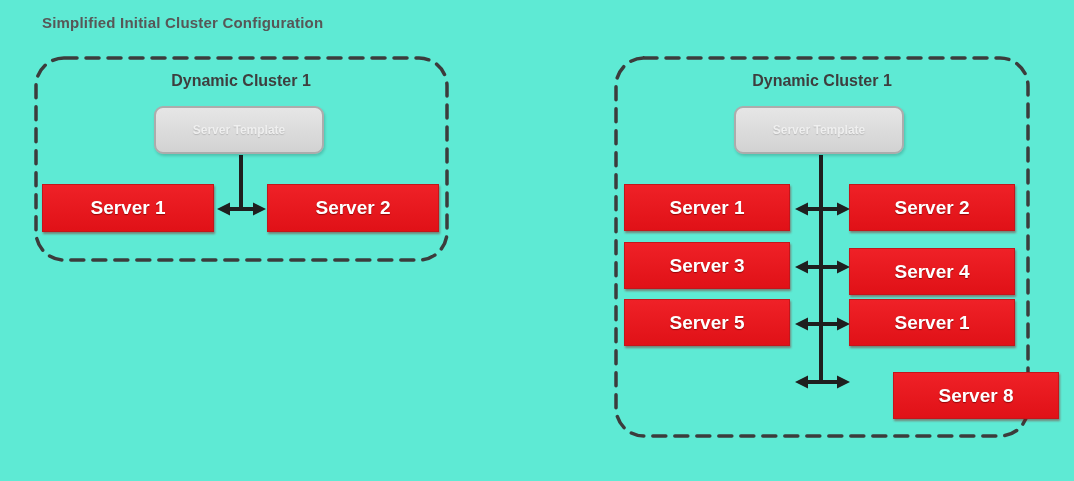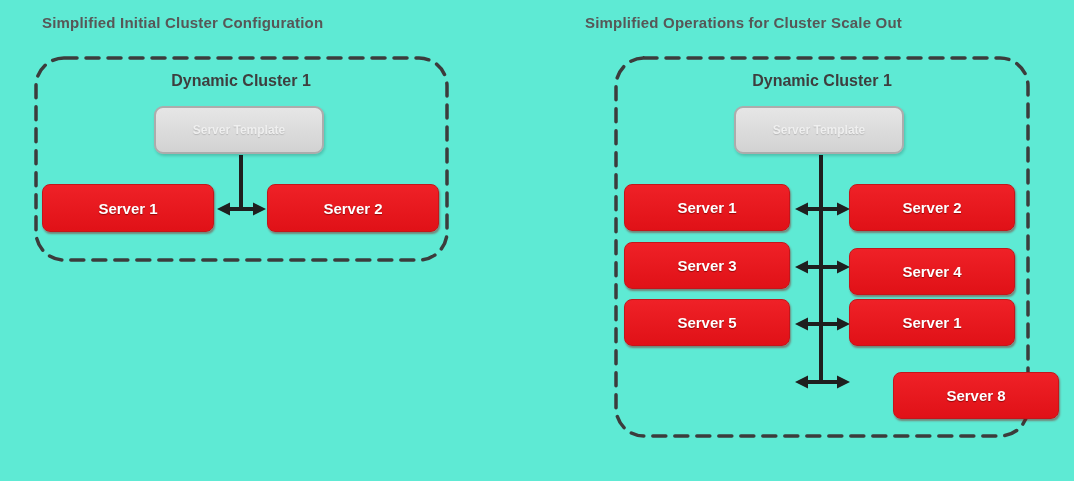--- a/index.html
+++ b/index.html
@@ -56,29 +56,29 @@
     display: flex;
     align-items: center;
     justify-content: center;
     font-size: 12px;
     font-weight: bold;
     color: #efefef;
     text-shadow: 0 1px 1px rgba(160,160,160,0.6);
   }
   .server-box {
     position: absolute;
-    border-radius: 8px;
+    border-radius: 0;
     background: linear-gradient(#ef2127, #e01117);
     border: 1px solid #c3161b;
     box-sizing: border-box;
     box-shadow: 1px 2px 2px rgba(140,10,10,0.45);
     display: flex;
     align-items: center;
     justify-content: center;
-    font-size: 15px;
+    font-size: 19px;
     font-weight: bold;
     color: #ffffff;
     text-shadow: 0 1px 1px rgba(120,0,0,0.75);
   }
   .left-col  { left: 10px;  width: 166px; height: 47px; }
   .right-col { left: 235px; width: 166px; height: 47px; }
 </style>
 </head>
 <body>
 
@@ -124,21 +124,20 @@
 
   <div class="panel-title" style="left:42px;">Simplified Initial Cluster Configuration</div>
 
   <div class="cluster" style="left:34px; top:57px; width:414px; height:205px;">
     <div class="cluster-label">Dynamic Cluster 1</div>
     <div class="template-box" style="left:120px; top:49px;">Server Template</div>
     <div class="server-box" style="left:8px; top:127px; width:172px; height:48px;">Server 1</div>
     <div class="server-box" style="left:233px; top:127px; width:172px; height:48px;">Server 2</div>
   </div>
 
-  <div class="panel-title" style="left:585px;">Simplified Operations for Cluster Scale Out</div>
 
   <div class="cluster" style="left:614px; top:57px; width:416px; height:380px;">
     <div class="cluster-label">Dynamic Cluster 1</div>
     <div class="template-box" style="left:120px; top:49px;">Server Template</div>
 
     <div class="server-box left-col" style="top:127px;">Server 1</div>
     <div class="server-box right-col" style="top:127px;">Server 2</div>
 
     <div class="server-box left-col" style="top:185px;">Server 3</div>
     <div class="server-box right-col" style="top:191px;">Server 4</div>

